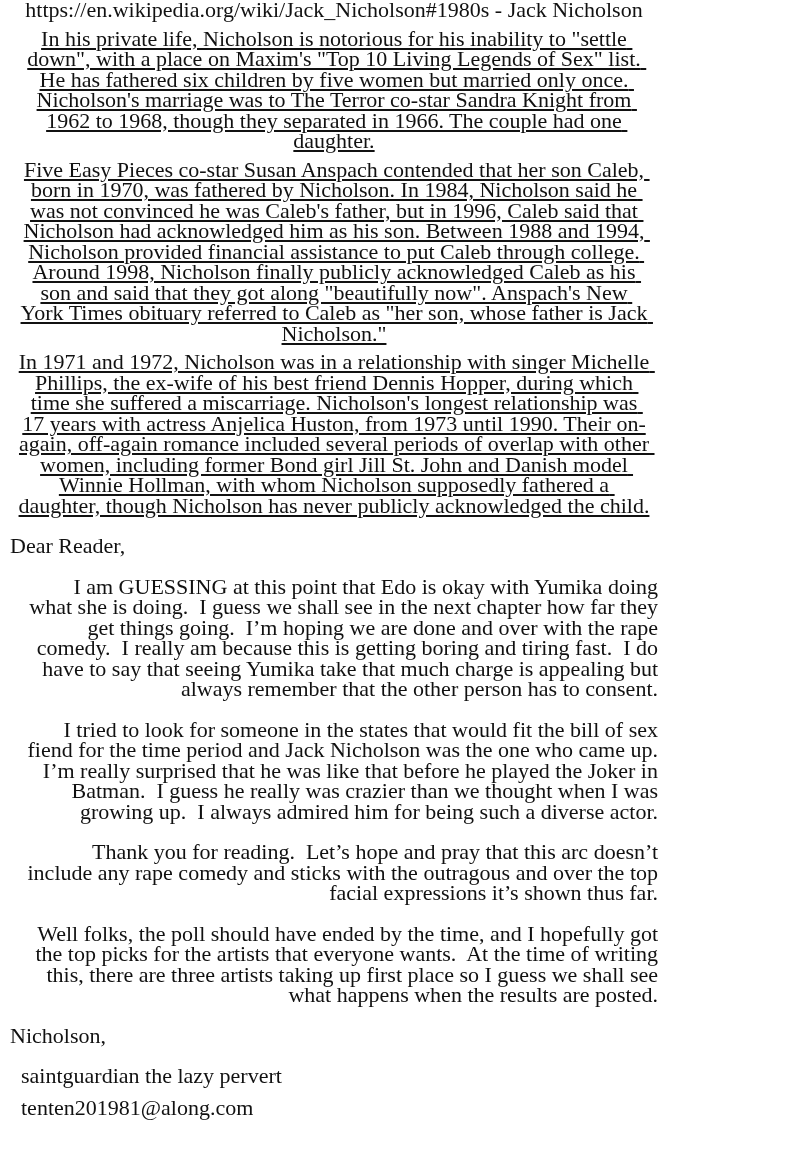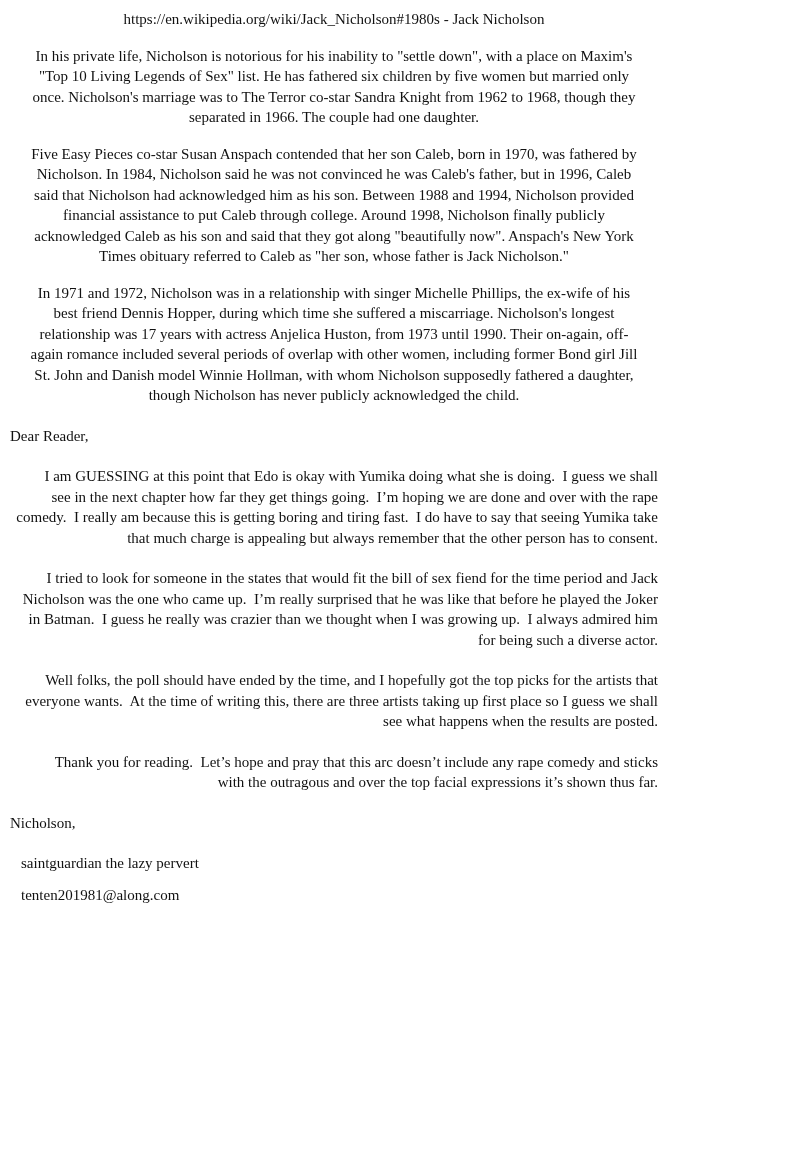--- a/index.html
+++ b/index.html
@@ -5,34 +5,35 @@
   html, body {
     margin: 0;
     padding: 0;
     background: #ffffff;
   }
   .page {
     position: relative;
     width: 668px;
     height: 1152px;
     box-sizing: border-box;
-    padding: 9px 10px 0 10px;
+    padding: 0 10px 0 10px;
     background: #ffffff;
     color: #111111;
     font-family: "Liberation Serif", "DejaVu Serif", serif;
-    font-size: 15px;
+    font-size: 22px;
     line-height: 20.5px;
     overflow: hidden;
   }
   .wiki-block {
     text-align: center;
   }
   .wiki-par {
-    margin: 16px;
+    margin: 8px;
     white-space: pre-wrap;
+    text-decoration: underline;
   }
   .source-line {
     white-space: pre-wrap;
   }
   .salutation {
     margin: 20px 0 0 0;
     text-align: left;
   }
   .letter-par {
     margin: 20px 0 0 0;
@@ -63,23 +64,23 @@
     <p class="wiki-par">Five Easy Pieces co-star Susan Anspach contended that her son Caleb, born in 1970, was fathered by Nicholson. In 1984, Nicholson said he was not convinced he was Caleb's father, but in 1996, Caleb said that Nicholson had acknowledged him as his son. Between 1988 and 1994, Nicholson provided financial assistance to put Caleb through college. Around 1998, Nicholson finally publicly acknowledged Caleb as his son and said that they got along "beautifully now". Anspach's New York Times obituary referred to Caleb as "her son, whose father is Jack Nicholson."</p>
     <p class="wiki-par">In 1971 and 1972, Nicholson was in a relationship with singer Michelle Phillips, the ex-wife of his best friend Dennis Hopper, during which time she suffered a miscarriage. Nicholson's longest relationship was 17 years with actress Anjelica Huston, from 1973 until 1990. Their on-again, off-again romance included several periods of overlap with other women, including former Bond girl Jill St. John and Danish model Winnie Hollman, with whom Nicholson supposedly fathered a daughter, though Nicholson has never publicly acknowledged the child.</p>
   </div>
 
   <p class="salutation">Dear Reader,</p>
 
   <p class="letter-par">I am GUESSING at this point that Edo is okay with Yumika doing what she is doing.  I guess we shall see in the next chapter how far they get things going.  I’m hoping we are done and over with the rape comedy.  I really am because this is getting boring and tiring fast.  I do have to say that seeing Yumika take that much charge is appealing but always remember that the other person has to consent.</p>
 
   <p class="letter-par">I tried to look for someone in the states that would fit the bill of sex fiend for the time period and Jack Nicholson was the one who came up.  I’m really surprised that he was like that before he played the Joker in Batman.  I guess he really was crazier than we thought when I was growing up.  I always admired him for being such a diverse actor.</p>
 
+  <p class="letter-par">Thank you for reading.  Let’s hope and pray that this arc doesn’t include any rape comedy and sticks with the outragous and over the top facial expressions it’s shown thus far.</p>
+
   <p class="letter-par">Well folks, the poll should have ended by the time, and I hopefully got the top picks for the artists that everyone wants.  At the time of writing this, there are three artists taking up first place so I guess we shall see what happens when the results are posted.</p>
-
-  <p class="letter-par">Thank you for reading.  Let’s hope and pray that this arc doesn’t include any rape comedy and sticks with the outragous and over the top facial expressions it’s shown thus far.</p>
 
   <p class="closing">Nicholson,</p>
 
   <div class="signature">
     <div>saintguardian the lazy pervert</div>
     <div>tenten201981@along.com</div>
   </div>
 
 </div>
 

